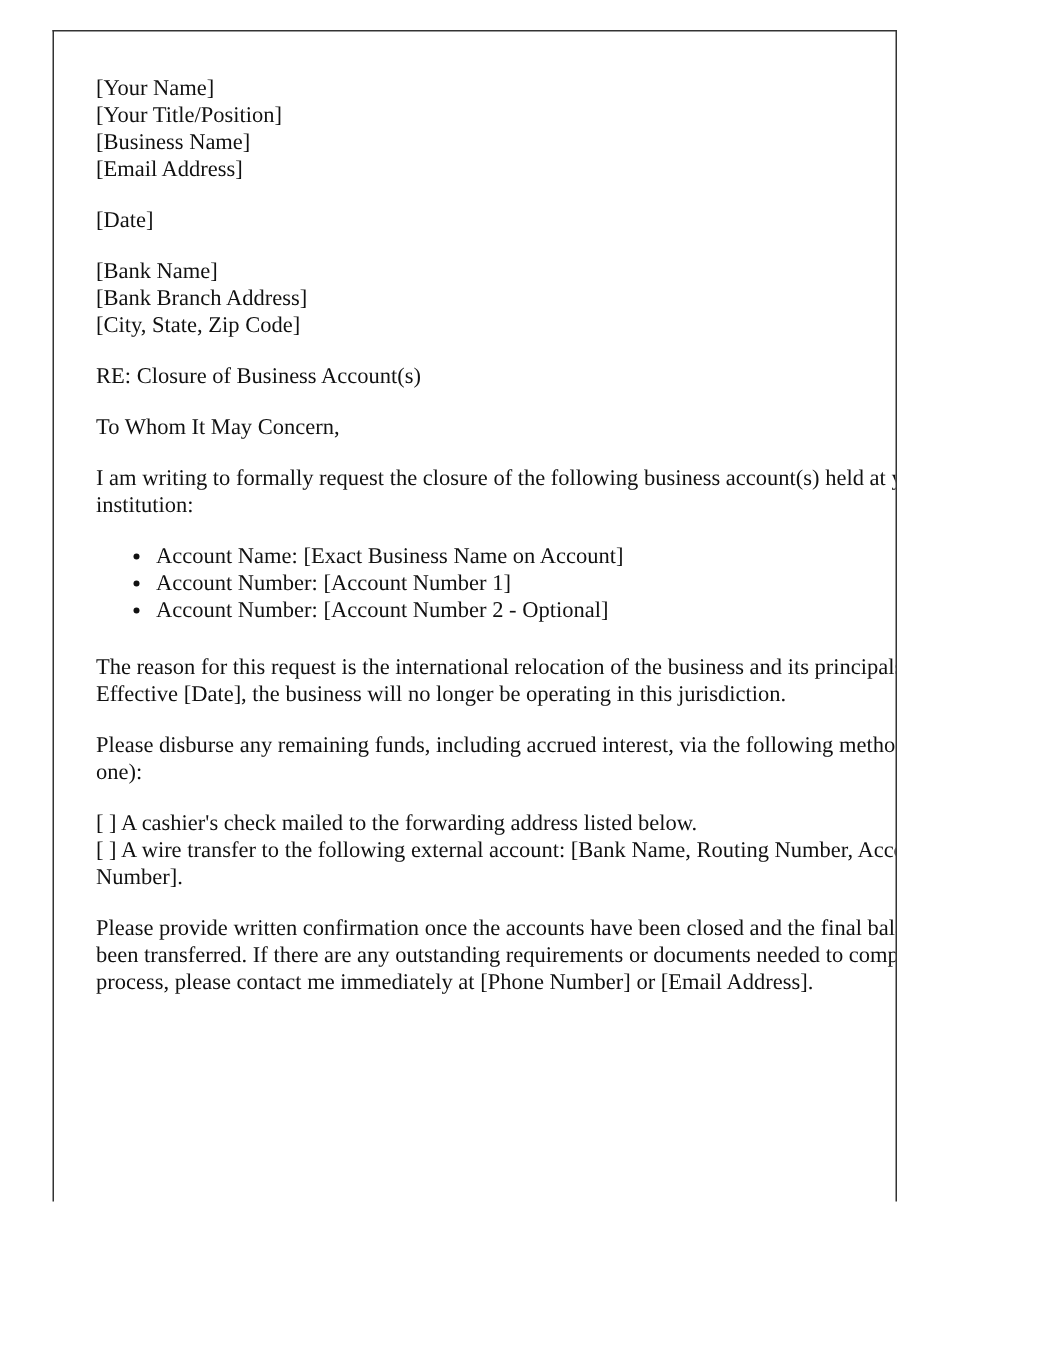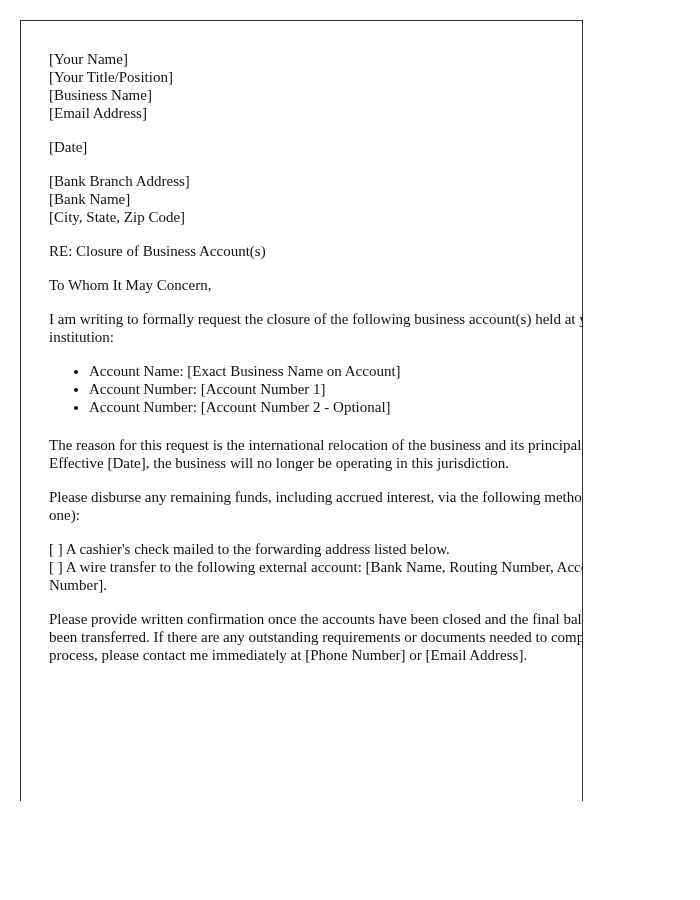--- a/index.html
+++ b/index.html
@@ -8,21 +8,21 @@
       background: #ffffff;
     }
     body {
       width: 700px;
       height: 900px;
       position: relative;
       overflow: hidden;
     }
     .page {
       position: absolute;
-      left: 20px;
+      left: 35px;
       top: 20px;
       width: 563px;
       height: 781px;
       border-top: 1px solid #333333;
       border-left: 1px solid #333333;
       border-right: 1px solid #333333;
       box-sizing: border-box;
       overflow: hidden;
     }
     .content {
@@ -64,22 +64,22 @@
       <span class="line">[Your Title/Position]</span>
       <span class="line">[Business Name]</span>
       <span class="line">[Email Address]</span>
     </div>
 
     <div class="block">
       <span class="line">[Date]</span>
     </div>
 
     <div class="block">
+      <span class="line">[Bank Name]</span>
       <span class="line">[Bank Branch Address]</span>
-      <span class="line">[Bank Name]</span>
       <span class="line">[City, State, Zip Code]</span>
     </div>
 
     <p>RE: Closure of Business Account(s)</p>
 
     <p>To Whom It May Concern,</p>
 
     <p>I am writing to formally request the closure of the following business account(s) held at your institution:</p>
 
     <ul>

